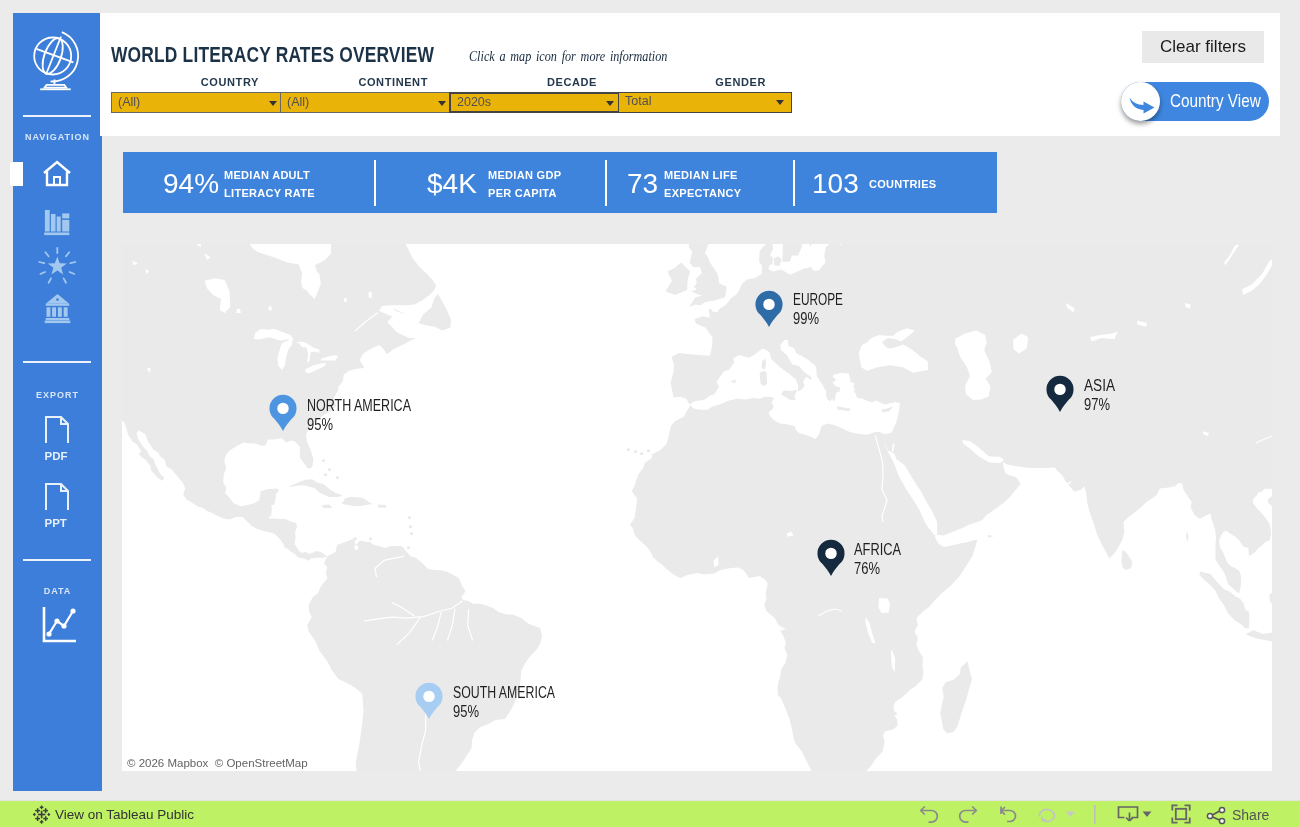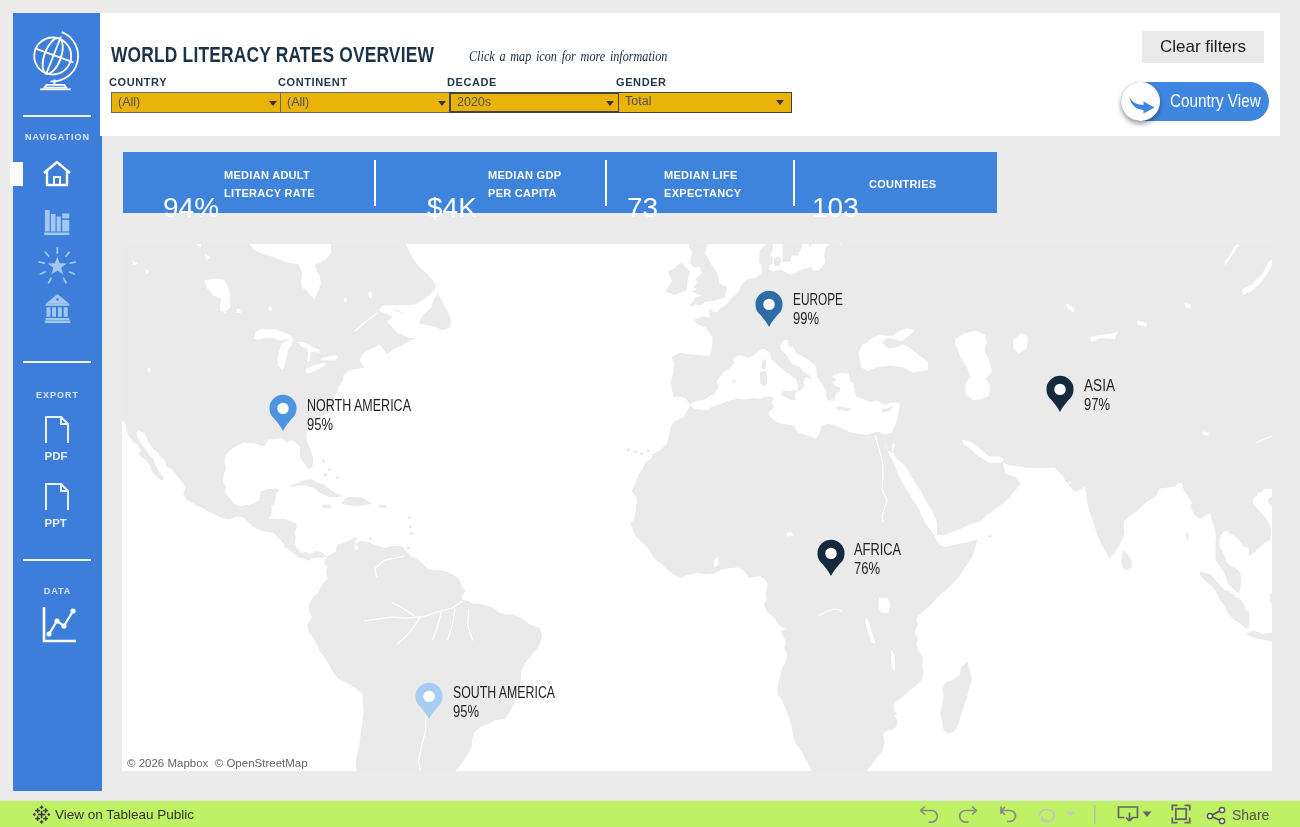--- a/index.html
+++ b/index.html
@@ -7,33 +7,33 @@
 #stage { position:relative; width:1300px; height:827px; }
 
 
 #sidebar { position:absolute; left:13px; top:13px; width:89px; height:778px; background:#3c7ed9; }
 #tab { position:absolute; left:10px; top:162px; width:13px; height:24px; background:#fff; border-radius:2px 0 0 2px; }
 
 
 #header { position:absolute; left:100px; top:13px; width:1180px; height:123px; background:#fff; }
 #title { position:absolute; font-size:21.5px; font-weight:bold; color:#1b3247; letter-spacing:.2px; transform:scale(.81,1); transform-origin:0 0; white-space:nowrap; }
 #note { position:absolute; font-family:"Liberation Serif",serif; font-style:italic; font-size:14.5px; color:#15293d; word-spacing:2px; transform:scale(.84,1); transform-origin:0 0; white-space:nowrap; }
-.flab { position:absolute; top:77px; width:150px; text-align:left; font-size:11px; font-weight:bold; color:#24384d; letter-spacing:.6px; }
+.flab { position:absolute; top:77px; width:150px; text-align:right; font-size:11px; font-weight:bold; color:#24384d; letter-spacing:.6px; }
 .dd { position:absolute; top:92px; width:174px; height:21px; background:#eab308; border:1px solid #686868; font-size:12.5px; color:#4f4f58; line-height:19px; padding-left:6px; }
 .dd.hv { border:2px solid #444; line-height:17px; }
 .dd .arr { position:absolute; right:7px; top:8px; width:0; height:0; border-left:4.5px solid transparent; border-right:4.5px solid transparent; border-top:5px solid #333; }
 .dd.hv .arr { top:7px; }
 #clearbtn { position:absolute; left:1150px; top:31px; width:122px; height:32px; background:#e9e9e9; font-size:17px; color:#1a1a1a; text-align:center; line-height:32px; }
 #cview { position:absolute; left:1129px; top:82px; width:148px; height:39px; background:#3e86df; border-radius:20px; }
 #cview .txt { position:absolute; left:49px; top:9px; font-size:18px; color:#fff; white-space:nowrap; transform:scale(.85,1); transform-origin:0 0; }
 #cview .circ { position:absolute; left:0px; top:0px; width:39px; height:39px; background:#fff; border-radius:50%; box-shadow:0 3px 5px rgba(0,0,0,.4); }
 
 
 #stats { position:absolute; left:123px; top:152px; width:874px; height:61px; background:#3e83dc; color:#fff; }
-.statval { position:absolute; top:16px; font-size:28px; font-weight:normal; letter-spacing:0;margin-top:24px; }
+.statval { position:absolute; top:16px; font-size:28px; font-weight:normal; letter-spacing:0; }
 .statlab { position:absolute; top:14px; font-size:11px; font-weight:bold; line-height:18px; letter-spacing:.3px; }
 .statsep { position:absolute; top:8px; width:2px; height:46px; background:#fff; }
 
 
 #attrib { position:absolute; left:123px; top:755px; height:16px; background:rgba(255,255,255,.55); font-size:11.5px; color:#636363; line-height:16px; padding:0 4px; }
 
 
 #bbar { position:absolute; left:0; top:800px; width:1300px; height:27px; background:#bef264; border-top:1px solid #e3e3e3; }
 #vontp { position:absolute; left:55px; top:6px; font-size:13.5px; color:#333; }
 #bbar svg { position:absolute; top:0; }

